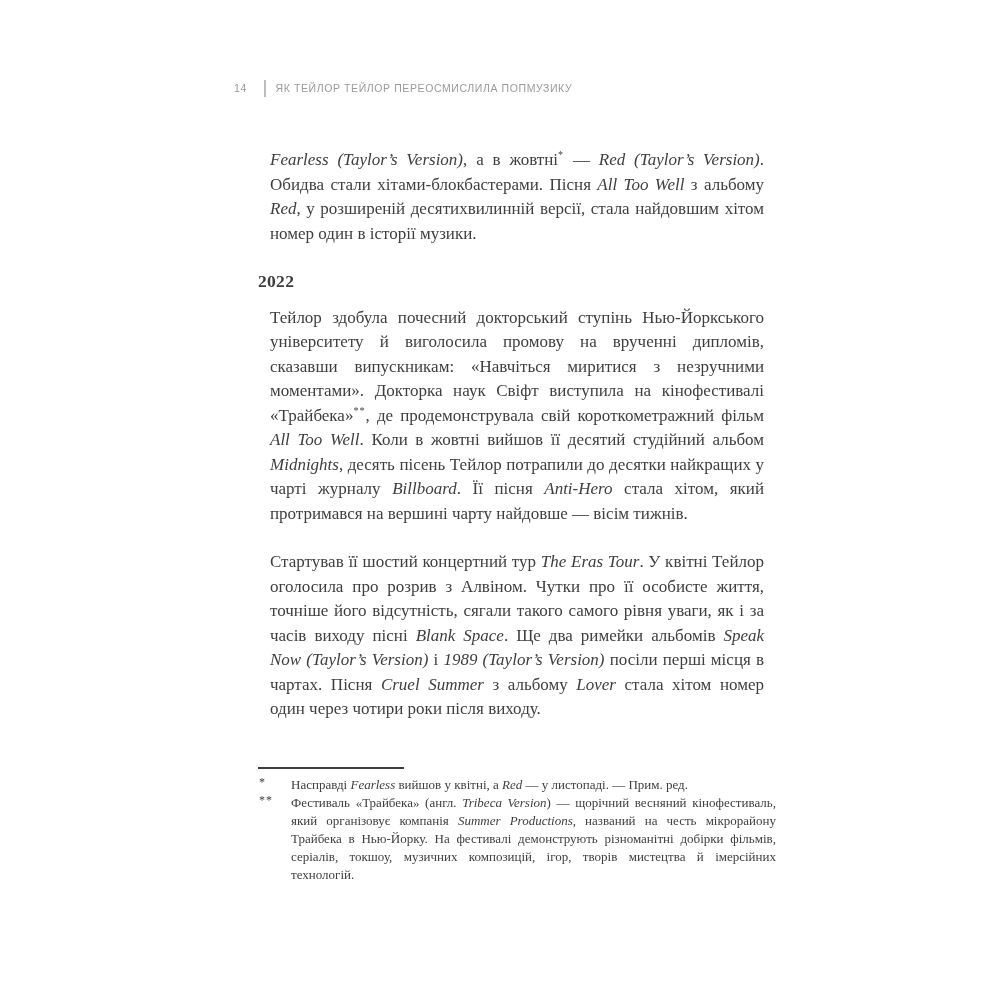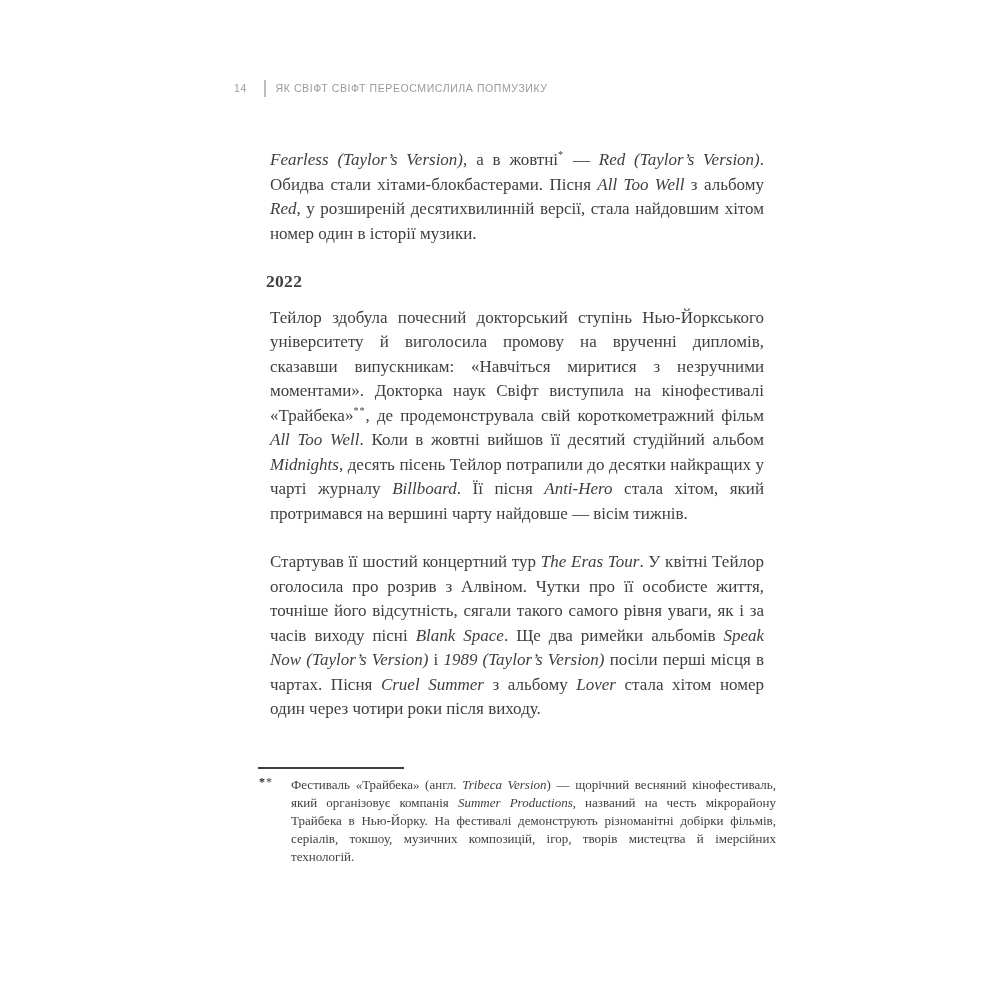--- a/index.html
+++ b/index.html
@@ -53,21 +53,21 @@
     font-family: "Liberation Serif", serif;
     font-size: 17px;
     line-height: 24.5px;
     color: #3e3e3e;
     text-align: justify;
   }
   .body-para { margin: 12px; }
   .intro { margin-bottom: 23px; }
   .section + .section { margin-top: 24px; }
   .year {
-    margin: 8px;
+    margin: 0;
     font-size: 17.5px;
     font-weight: 700;
     line-height: 24.5px;
     letter-spacing: 0.3px;
   }
   i { font-style: italic; }
   sup.fnref {
     font-size: 0.6em;
     line-height: 0;
     vertical-align: super;
@@ -100,40 +100,41 @@
   }
 </style>
 </head>
 <body>
 
 <div class="page">
 
   <header class="running-header">
     <span class="pagenum">14</span>
     <span class="vrule"></span>
-    <span class="running-title">ЯК СВІФТ СВІФТ ПЕРЕОСМИСЛИЛА ПОПМУЗИКУ</span>
+    <span class="running-title">ЯК ТЕЙЛОР ТЕЙЛОР ПЕРЕОСМИСЛИЛА ПОПМУЗИКУ</span>
   </header>
 
   <main class="text-column">
 
     <p class="body-para intro"><i>Fearless (Taylor’s Version)</i>, а в жовтні<sup class="fnref">*</sup> — <i>Red (Taylor’s Version)</i>. Обидва стали хітами-блокбастерами. Пісня <i>All Too Well</i> з альбому <i>Red</i>, у розширеній десятихвилинній версії, стала найдовшим хітом номер один в історії музики.</p>
 
     <section class="section">
       <h2 class="year">2022</h2>
       <p class="body-para">Тейлор здобула почесний докторський ступінь Нью-Йоркського університету й виголосила промову на врученні дипломів, сказавши випускникам: «Навчіться миритися з незручними моментами». Докторка наук Свіфт виступила на кінофестивалі «Трайбека»<sup class="fnref">**</sup>, де продемонструвала свій короткометражний фільм <i>All Too Well</i>. Коли в жовтні вийшов її десятий студійний альбом <i>Midnights</i>, десять пісень Тейлор потрапили до десятки найкращих у чарті журналу <i>Billboard</i>. Її пісня <i>Anti-Hero</i> стала хітом, який протримався на вершині чарту найдовше — вісім тижнів.</p>
     </section>
 
     <section class="section">
       <p class="body-para">Стартував її шостий концертний тур <i>The Eras Tour</i>. У квітні Тейлор оголосила про розрив з Алвіном. Чутки про її особисте життя, точніше його відсутність, сягали такого самого рівня уваги, як і за часів виходу пісні <i>Blank Space</i>. Ще два римейки альбомів <i>Speak Now (Taylor’s Version)</i> і <i>1989 (Taylor’s Version)</i> посіли перші місця в чартах. Пісня <i>Cruel Summer</i> з альбому <i>Lover</i> стала хітом номер один через чотири роки після виходу.</p>
     </section>
 
     <footer class="footnotes">
       <div class="fn-rule"></div>
       <div class="footnote">
         <span class="fn-marker">*</span>
+        <span class="fn-text">Насправді <i>Fearless</i> вийшов у квітні, а <i>Red</i> — у листопаді. — Прим. ред.</span>
       </div>
       <div class="footnote">
         <span class="fn-marker">**</span>
         <span class="fn-text">Фестиваль «Трайбека» (англ. <i>Tribeca Version</i>) — щорічний весняний кінофестиваль, який організовує компанія <i>Summer Productions</i>, названий на честь мікрорайону Трайбека в Нью-Йорку. На фестивалі демонструють різноманітні добірки фільмів, серіалів, токшоу, музичних композицій, ігор, творів мистецтва й імерсійних технологій.</span>
       </div>
     </footer>
 
   </main>
 </div>
 

